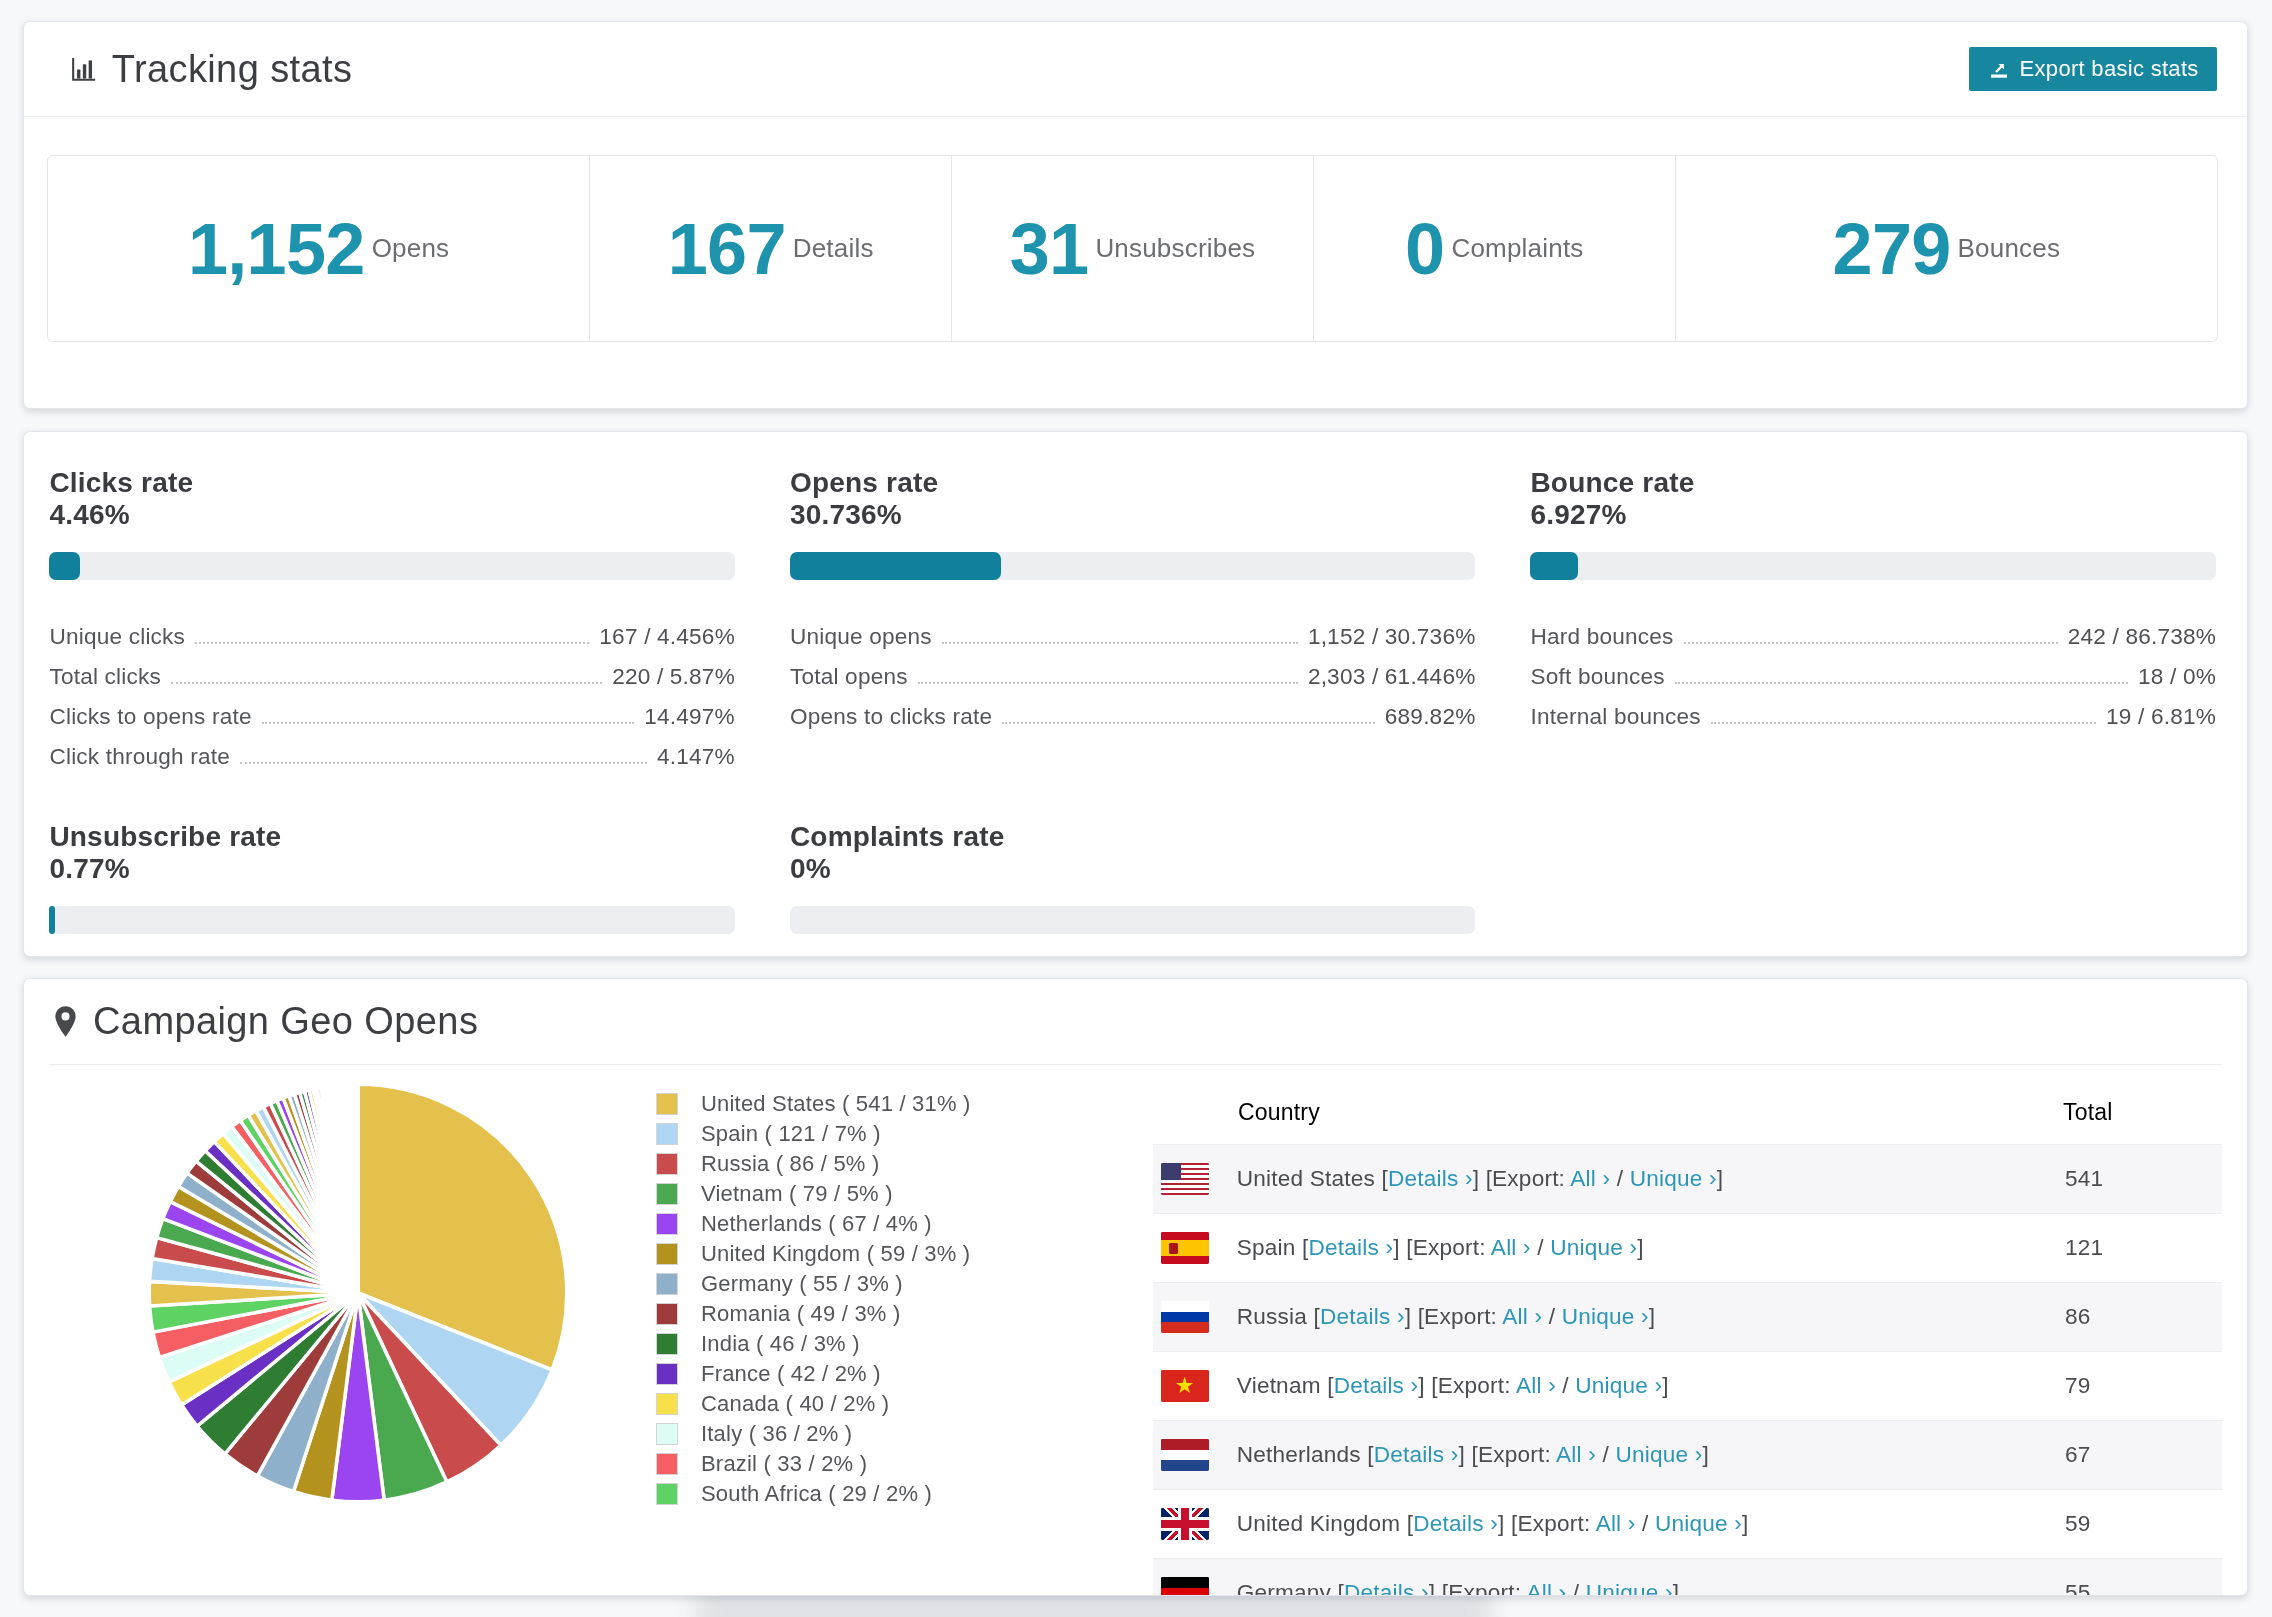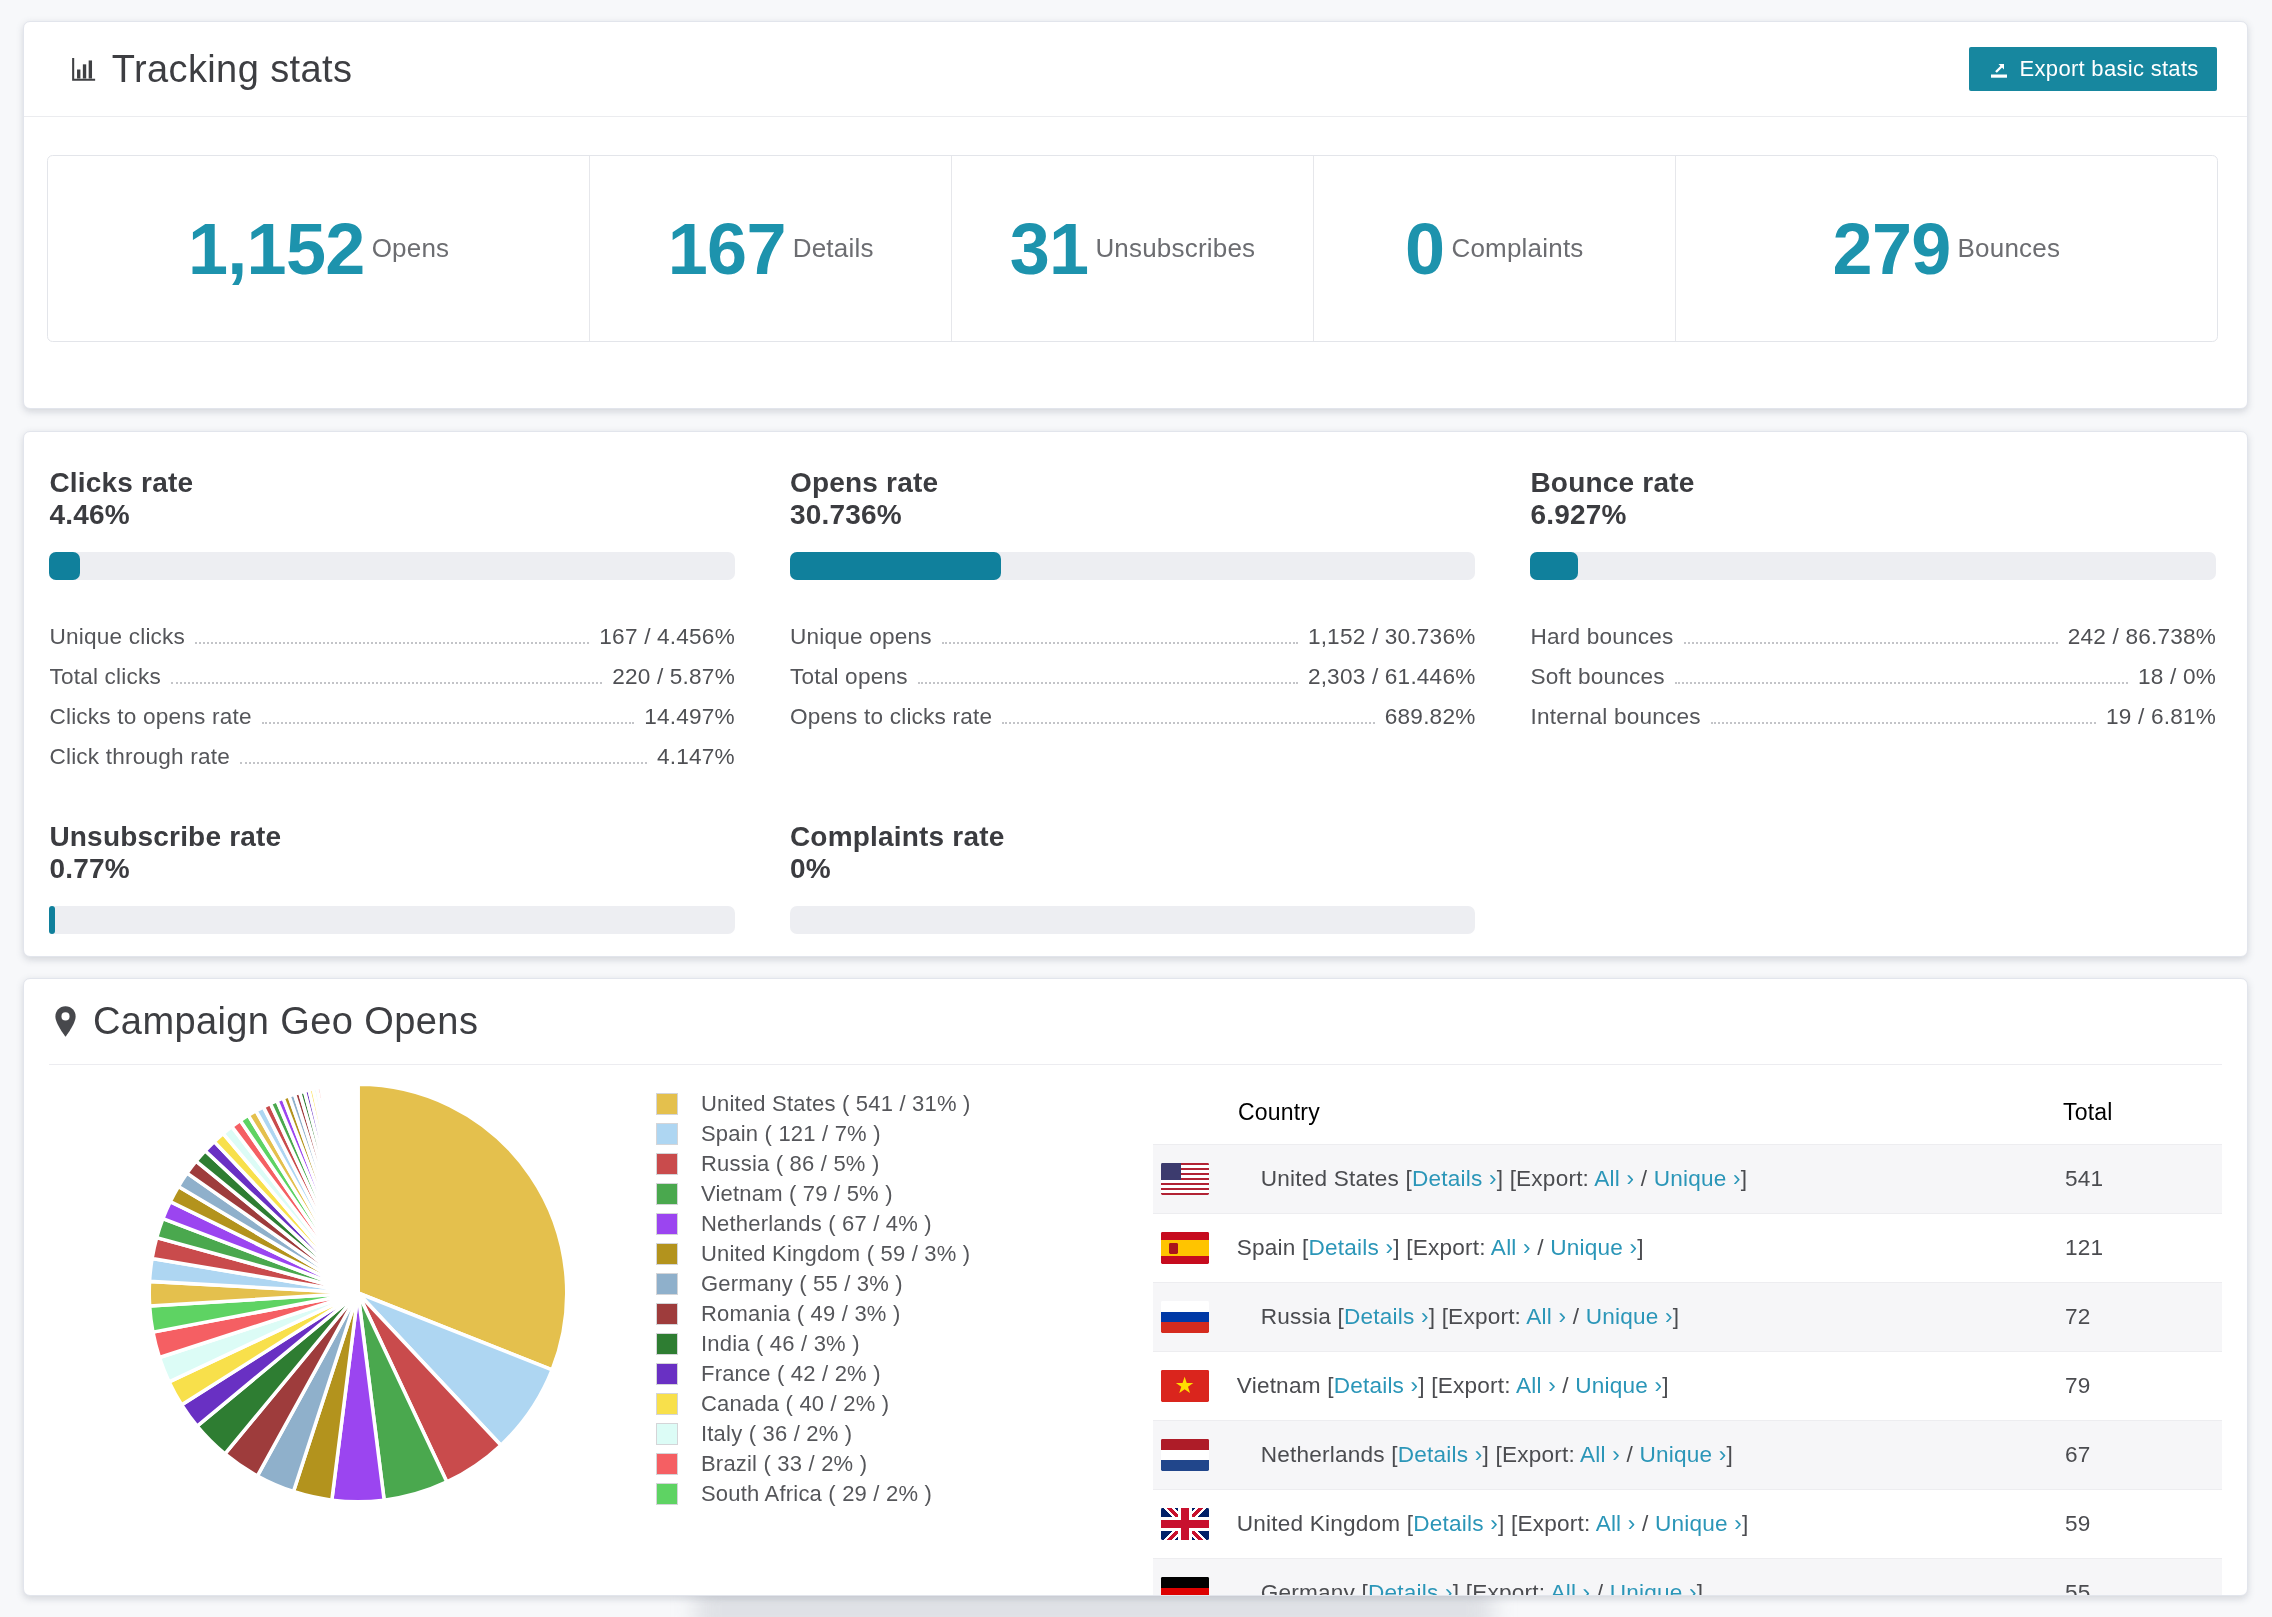--- a/index.html
+++ b/index.html
@@ -74,21 +74,21 @@
   .legend{position:absolute;left:632px;top:110px;margin:0;padding:0;list-style:none;}
   .legend li{display:flex;align-items:center;height:30px;gap:23px;}
   .legend .swatch{width:20px;height:20px;border:1.4px solid #d4d5d8;flex:none;}
   .legend .ltext{font-size:22px;color:#55565a;white-space:nowrap;}
 
   .geo-table{position:absolute;left:1129px;top:101px;width:1069px;}
   .t-head{position:relative;height:64px;display:flex;align-items:center;font-size:23px;color:#000000;}
   .t-head .c-country{margin-left:85px;}
   .t-head .c-total{position:absolute;left:910px;}
   .t-row{position:relative;height:68px;display:flex;align-items:center;border-top:0.7px solid #ededf0;}
-  .t-row.odd{background:#f6f6f8;gap:24px;}
+  .t-row.odd{background:#f6f6f8;}
   .t-row .name{font-size:22.6px;color:#4b4c50;white-space:nowrap;}
   .t-row a{color:#2b96b8;text-decoration:none;cursor:pointer;}
   .t-row .total{position:absolute;left:912px;font-size:22.6px;color:#4b4c50;}
 
   
   .flag{position:relative;width:48px;height:32px;margin:0 28px 0 7.8px;flex:none;display:inline-block;
         border-radius:1.4px;overflow:hidden;background-size:cover;}
   .flag.us{background:
       linear-gradient(#3c3b6e,#3c3b6e) 0 0/42% 54% no-repeat,
       repeating-linear-gradient(180deg,#b22234 0 2.5px,#fff 2.5px 5px);}
@@ -422,21 +422,21 @@
             <span class="total">541</span>
           </div>
           <div class="t-row">
             <span class="flag es"></span>
             <span class="name">Spain [<a>Details ›</a>] [Export: <a>All ›</a> / <a>Unique ›</a>]</span>
             <span class="total">121</span>
           </div>
           <div class="t-row odd">
             <span class="flag ru"></span>
             <span class="name">Russia [<a>Details ›</a>] [Export: <a>All ›</a> / <a>Unique ›</a>]</span>
-            <span class="total">72</span>
+            <span class="total">86</span>
           </div>
           <div class="t-row">
             <span class="flag vn"></span>
             <span class="name">Vietnam [<a>Details ›</a>] [Export: <a>All ›</a> / <a>Unique ›</a>]</span>
             <span class="total">79</span>
           </div>
           <div class="t-row odd">
             <span class="flag nl"></span>
             <span class="name">Netherlands [<a>Details ›</a>] [Export: <a>All ›</a> / <a>Unique ›</a>]</span>
             <span class="total">67</span>

